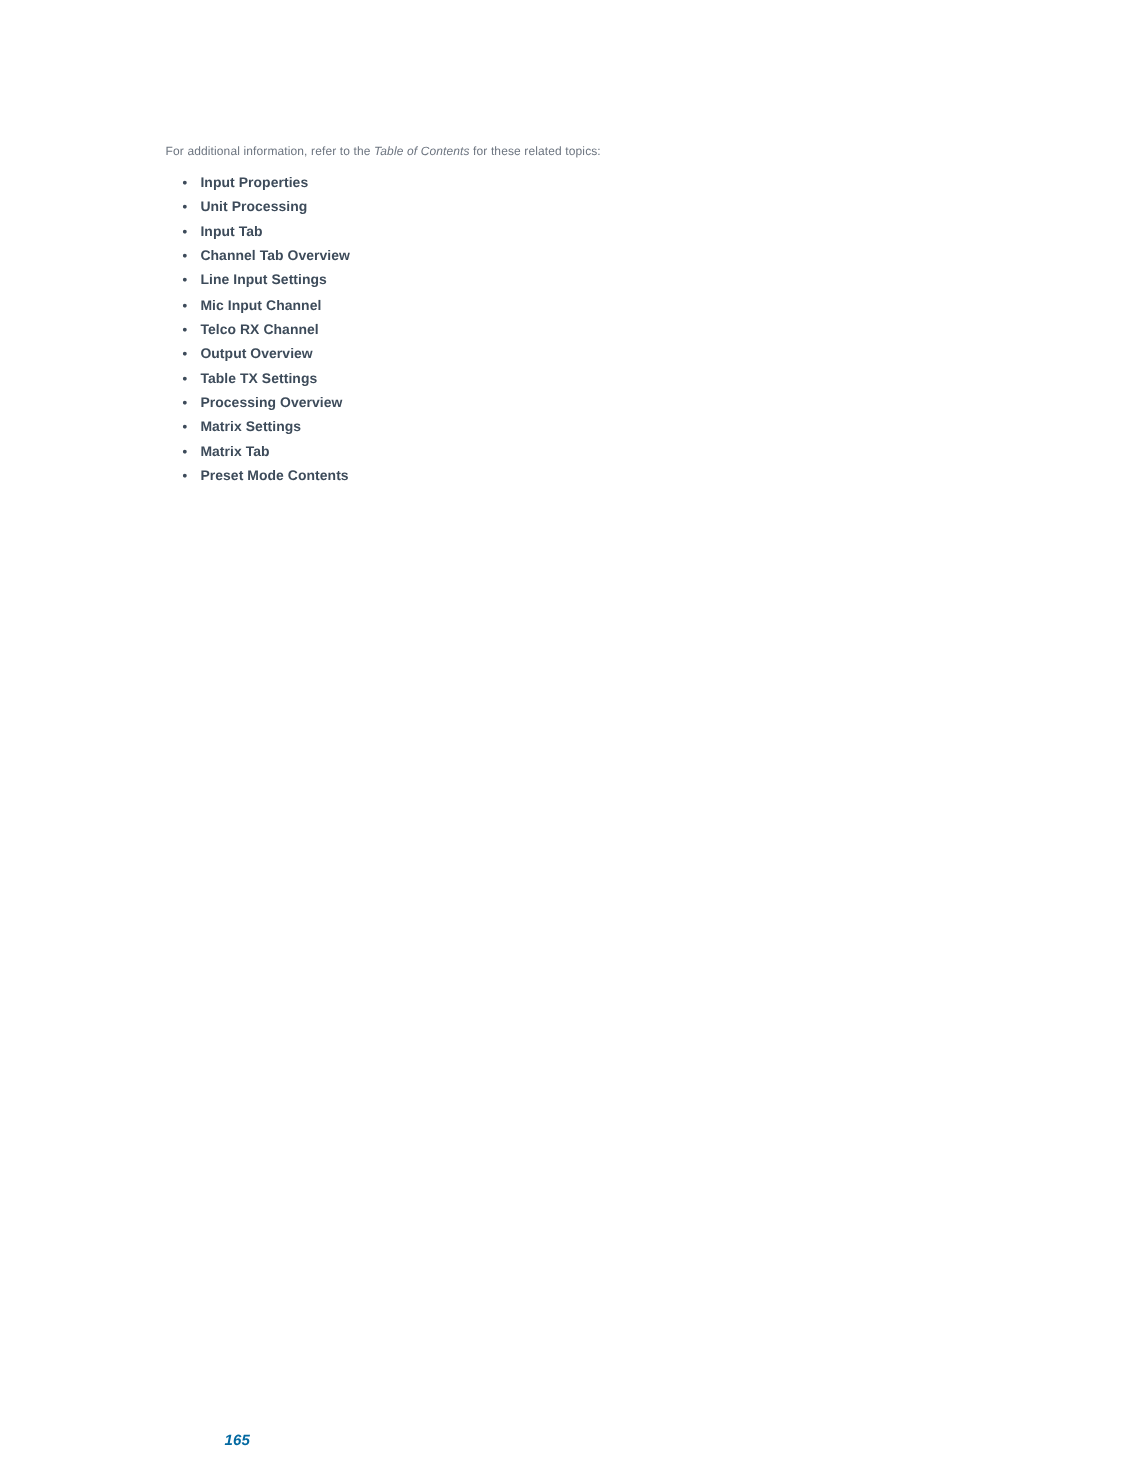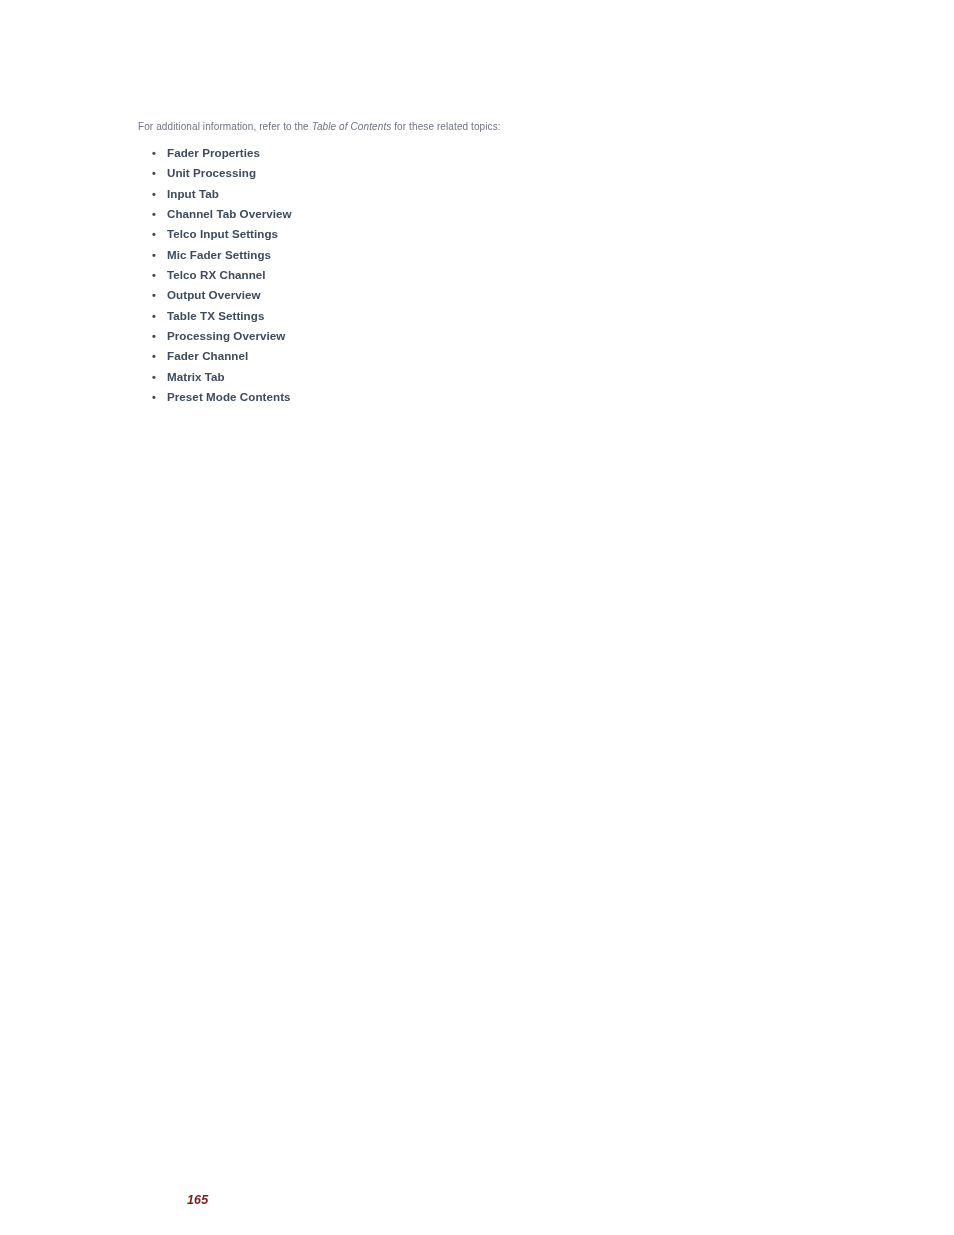--- a/index.html
+++ b/index.html
@@ -71,75 +71,75 @@
   }
 
   
   .page-number {
     position: absolute;
     left: 187px;
     top: 1193px;
     font-size: 12.5px;
     font-weight: bold;
     font-style: italic;
-    color: #7f1d1d;
+    color: #0369a1;
     letter-spacing: 0.01em;
   }
 </style>
 </head>
 <body>
 
 <div class="page">
 
   <p class="intro"><span>For additional information, refer to the </span><span class="em">Table of Contents</span><span> for these related topics:</span></p>
 
   <ul class="topic-list">
     <li class="topic-item">
       <span class="bullet-icon">•</span>
-      <span class="topic-label">Fader Properties</span>
+      <span class="topic-label">Input Properties</span>
     </li>
     <li class="topic-item">
       <span class="bullet-icon">•</span>
       <span class="topic-label">Unit Processing</span>
     </li>
     <li class="topic-item">
       <span class="bullet-icon">•</span>
       <span class="topic-label">Input Tab</span>
     </li>
     <li class="topic-item">
       <span class="bullet-icon">•</span>
       <span class="topic-label">Channel Tab Overview</span>
     </li>
     <li class="topic-item">
       <span class="bullet-icon">•</span>
-      <span class="topic-label">Telco Input Settings</span>
+      <span class="topic-label">Line Input Settings</span>
     </li>
     <li class="topic-item">
       <span class="bullet-icon">•</span>
-      <span class="topic-label">Mic Fader Settings</span>
+      <span class="topic-label">Mic Input Channel</span>
     </li>
     <li class="topic-item">
       <span class="bullet-icon">•</span>
       <span class="topic-label">Telco RX Channel</span>
     </li>
     <li class="topic-item">
       <span class="bullet-icon">•</span>
       <span class="topic-label">Output Overview</span>
     </li>
     <li class="topic-item">
       <span class="bullet-icon">•</span>
       <span class="topic-label">Table TX Settings</span>
     </li>
     <li class="topic-item">
       <span class="bullet-icon">•</span>
       <span class="topic-label">Processing Overview</span>
     </li>
     <li class="topic-item">
       <span class="bullet-icon">•</span>
-      <span class="topic-label">Fader Channel</span>
+      <span class="topic-label">Matrix Settings</span>
     </li>
     <li class="topic-item">
       <span class="bullet-icon">•</span>
       <span class="topic-label">Matrix Tab</span>
     </li>
     <li class="topic-item">
       <span class="bullet-icon">•</span>
       <span class="topic-label">Preset Mode Contents</span>
     </li>
   </ul>

